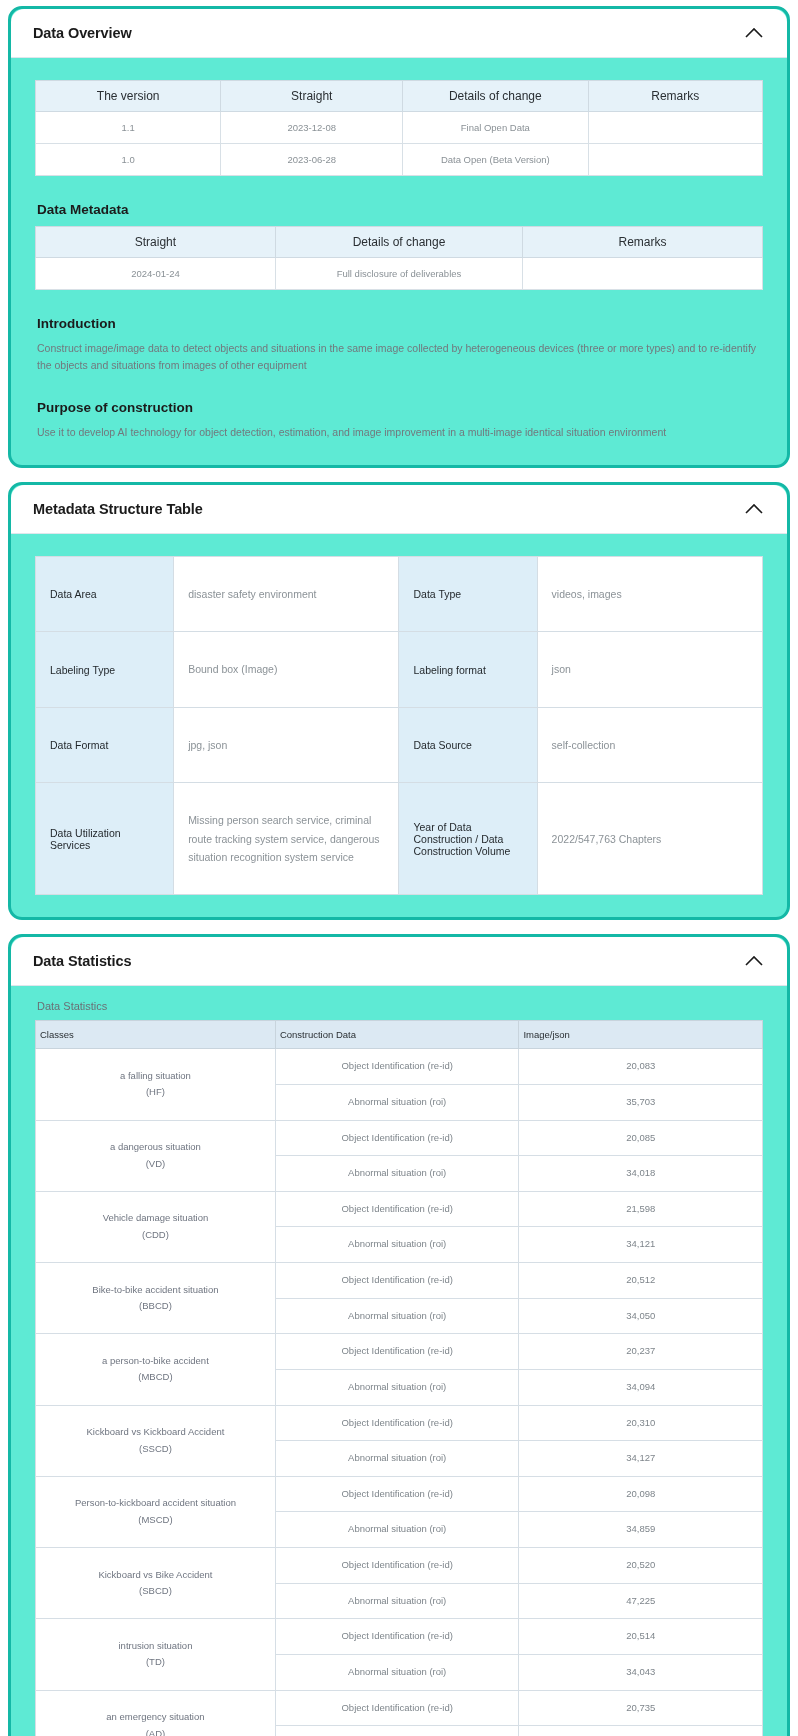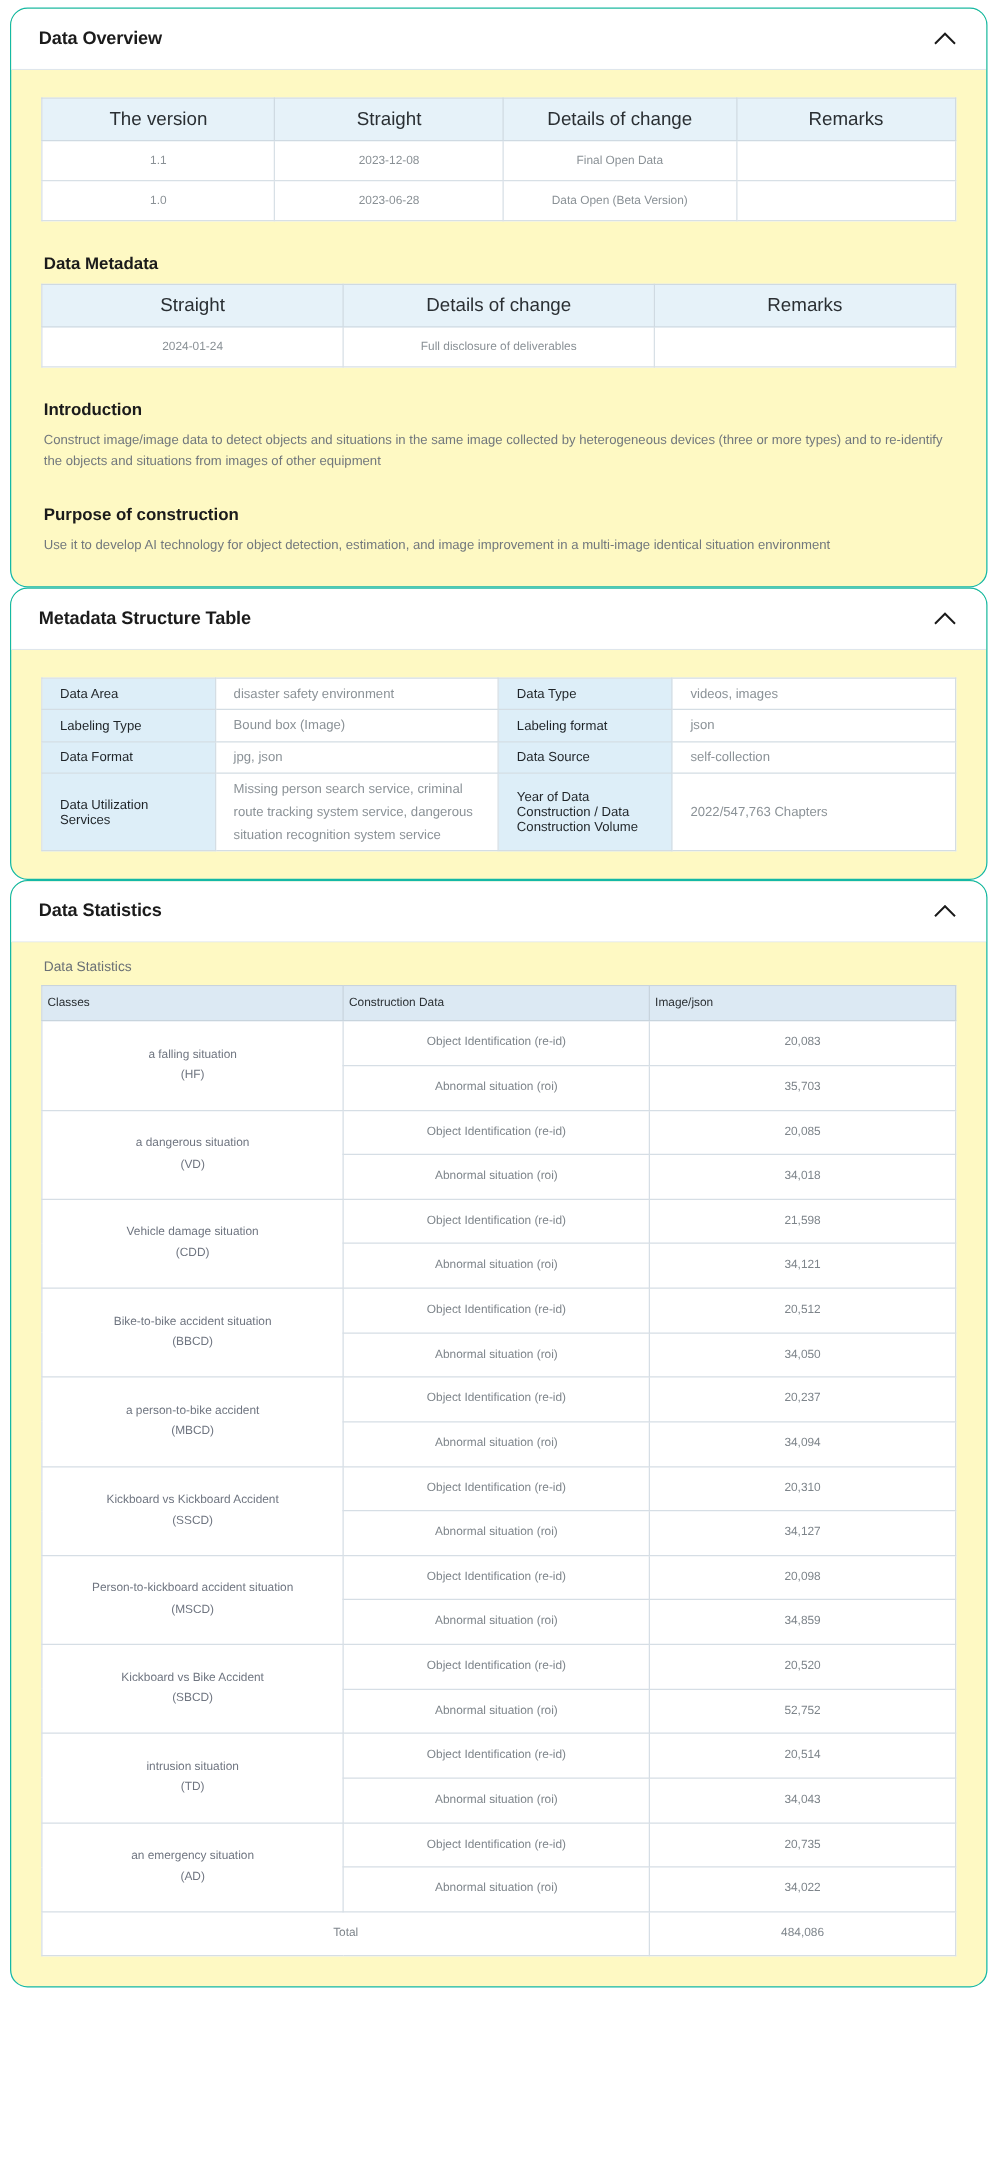--- a/index.html
+++ b/index.html
@@ -4,23 +4,24 @@
 <style>
   * { box-sizing: border-box; margin: 0; padding: 0; }
   html, body {
     width: 798px;
     background: #ffffff;
     font-family: "Liberation Sans", sans-serif;
   }
   body { padding: 6px 8px 10px 8px; }
 
   .card {
-    background: #fef9c3;
-    border: 1px solid #14b8a6;
+    background: #5eead4;
+    border: 3px solid #14b8a6;
     border-radius: 14px;
+    margin-bottom: 14px;
     overflow: hidden;
   }
   .card-header {
     background: #ffffff;
     display: flex;
     align-items: center;
     justify-content: space-between;
     padding: 16px 22px 16px 22px;
     border-bottom: 1px solid #dfe6ec;
     border-radius: 13px 13px 0 0;
@@ -66,39 +67,39 @@
 
   table {
     width: 100%;
     border-collapse: collapse;
     table-layout: fixed;
     background: #ffffff;
   }
   table.hist th {
     background: #e6f2f9;
     border: 1px solid #cfdae2;
-    font-size: 15px;
+    font-size: 12px;
     font-weight: normal;
     color: #2a2f33;
     padding: 8px 4px;
     text-align: center;
   }
   table.hist td {
     border: 1px solid #d8e0e6;
     font-size: 9.5px;
     color: #8a9196;
     padding: 10px 4px;
     text-align: center;
     background: #fff;
   }
 
   table.meta td {
     border: 1px solid #d4dde4;
     font-size: 10.5px;
-    padding: 3px 14px;
+    padding: 28px 14px;
     vertical-align: middle;
     background: #ffffff;
   }
   table.meta td.lbl {
     background: #ddeef8;
     color: #1f2428;
     font-weight: normal;
   }
   table.meta td.val { color: #8b9297; line-height: 1.75; }
 
@@ -366,21 +367,21 @@
           <tr>
             <td class="cls" rowspan="2">
               <div>Kickboard vs Bike Accident</div>
               <div>(SBCD)</div>
             </td>
             <td>Object Identification (re-id)</td>
             <td>20,520</td>
           </tr>
           <tr>
             <td>Abnormal situation (roi)</td>
-            <td>52,752</td>
+            <td>47,225</td>
           </tr>
           <tr>
             <td class="cls" rowspan="2">
               <div>intrusion situation</div>
               <div>(TD)</div>
             </td>
             <td>Object Identification (re-id)</td>
             <td>20,514</td>
           </tr>
           <tr>

